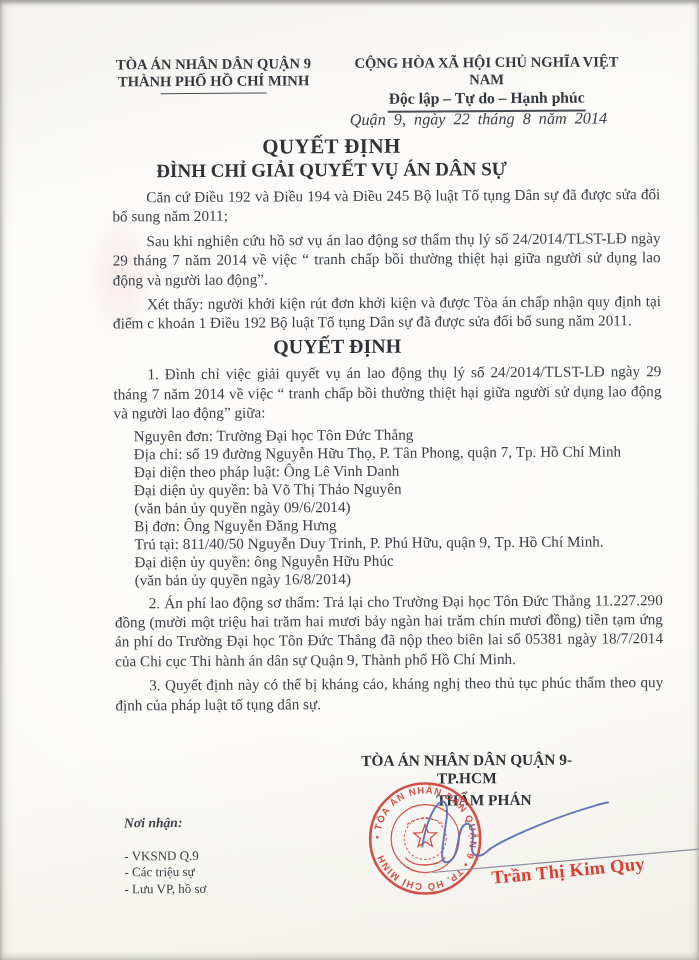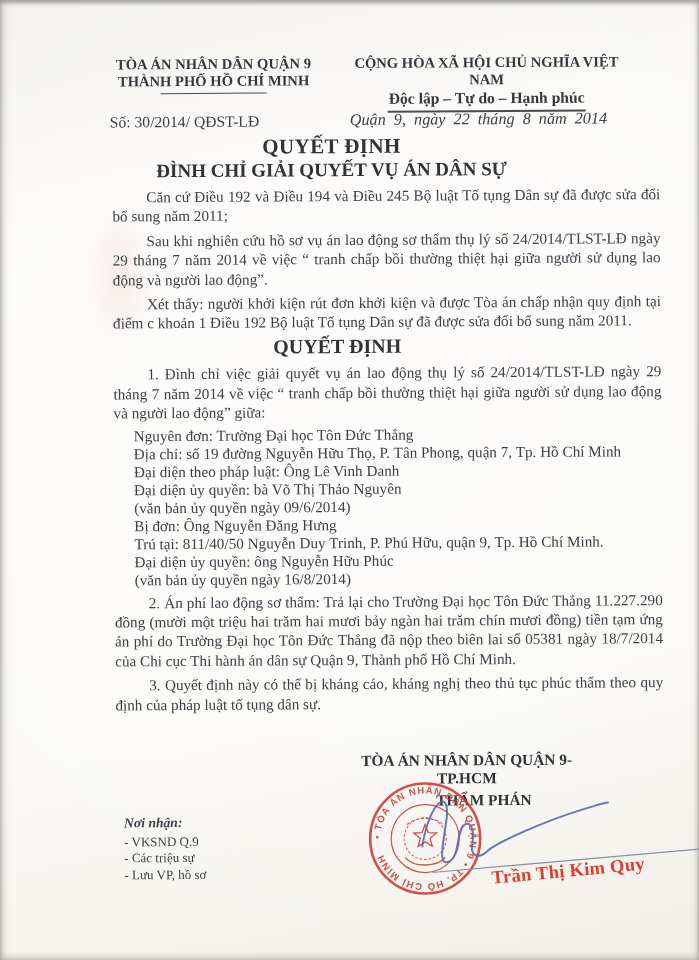--- a/index.html
+++ b/index.html
@@ -39,21 +39,21 @@
   .parties div{line-height:17.9px;text-align:left;}
   
   .sig-block{position:absolute;top:752px;left:330px;width:270px;text-align:center;font-weight:bold;color:#2f3338;}
   .sig-org{font-size:15.4px;line-height:18px;}
   .sig-role{font-size:15.4px;line-height:18px;margin-top:4px;margin-left:34px;}
   .stamp{position:absolute;left:363px;top:779px;width:120px;height:120px;opacity:.88;}
   .signature-svg{position:absolute;left:392px;top:783px;width:308px;height:100px;}
   .signer-name{position:absolute;left:489px;top:862px;font-size:18.5px;font-weight:bold;color:#e03c2e;transform:rotate(-5deg);letter-spacing:.3px;}
   
   .recipients{position:absolute;left:122px;top:814px;font-size:13px;line-height:16.5px;color:#3c4048;}
-  .recipients-label{font-style:italic;font-weight:bold;font-size:13.6px;margin-bottom:2px;}
+  .recipients-label{font-style:italic;font-weight:bold;font-size:13.6px;margin-bottom:16px;}
 </style>
 </head>
 <body>
 
 <div class="page">
   <div class="content">
     <div class="smudge"></div>
 
     <div class="header-row">
       <div class="org-block">
@@ -61,21 +61,20 @@
         <div>THÀNH PHỐ HỒ CHÍ MINH</div>
         <hr class="rule org-rule">
       </div>
       <div class="national-block">
         <div class="national-l1">CỘNG HÒA XÃ HỘI CHỦ NGHĨA VIỆT NAM</div>
         <div class="national-l2">Độc lập – Tự do – Hạnh phúc</div>
         <hr class="rule nat-rule">
       </div>
     </div>
 
-    <div class="so-line">Số: 30/2014/ QĐST-LĐ</div>
     <div class="date-line">Quận 9, ngày 22 tháng 8 năm 2014</div>
 
     <div class="title-block">
       <div class="title-1">QUYẾT ĐỊNH</div>
       <div class="title-2">ĐÌNH CHỈ GIẢI QUYẾT VỤ ÁN DÂN SỰ</div>
     </div>
 
     <div class="body">
       <p>Căn cứ Điều 192 và Điều 194 và Điều 245 Bộ luật Tố tụng Dân sự đã được sửa đổi bổ sung năm 2011;</p>
       <p>Sau khi nghiên cứu hồ sơ vụ án lao động sơ thẩm thụ lý số 24/2014/TLST-LĐ ngày 29 tháng 7 năm 2014 về việc “ tranh chấp bồi thường thiệt hại giữa người sử dụng lao động và người lao động”.</p>

